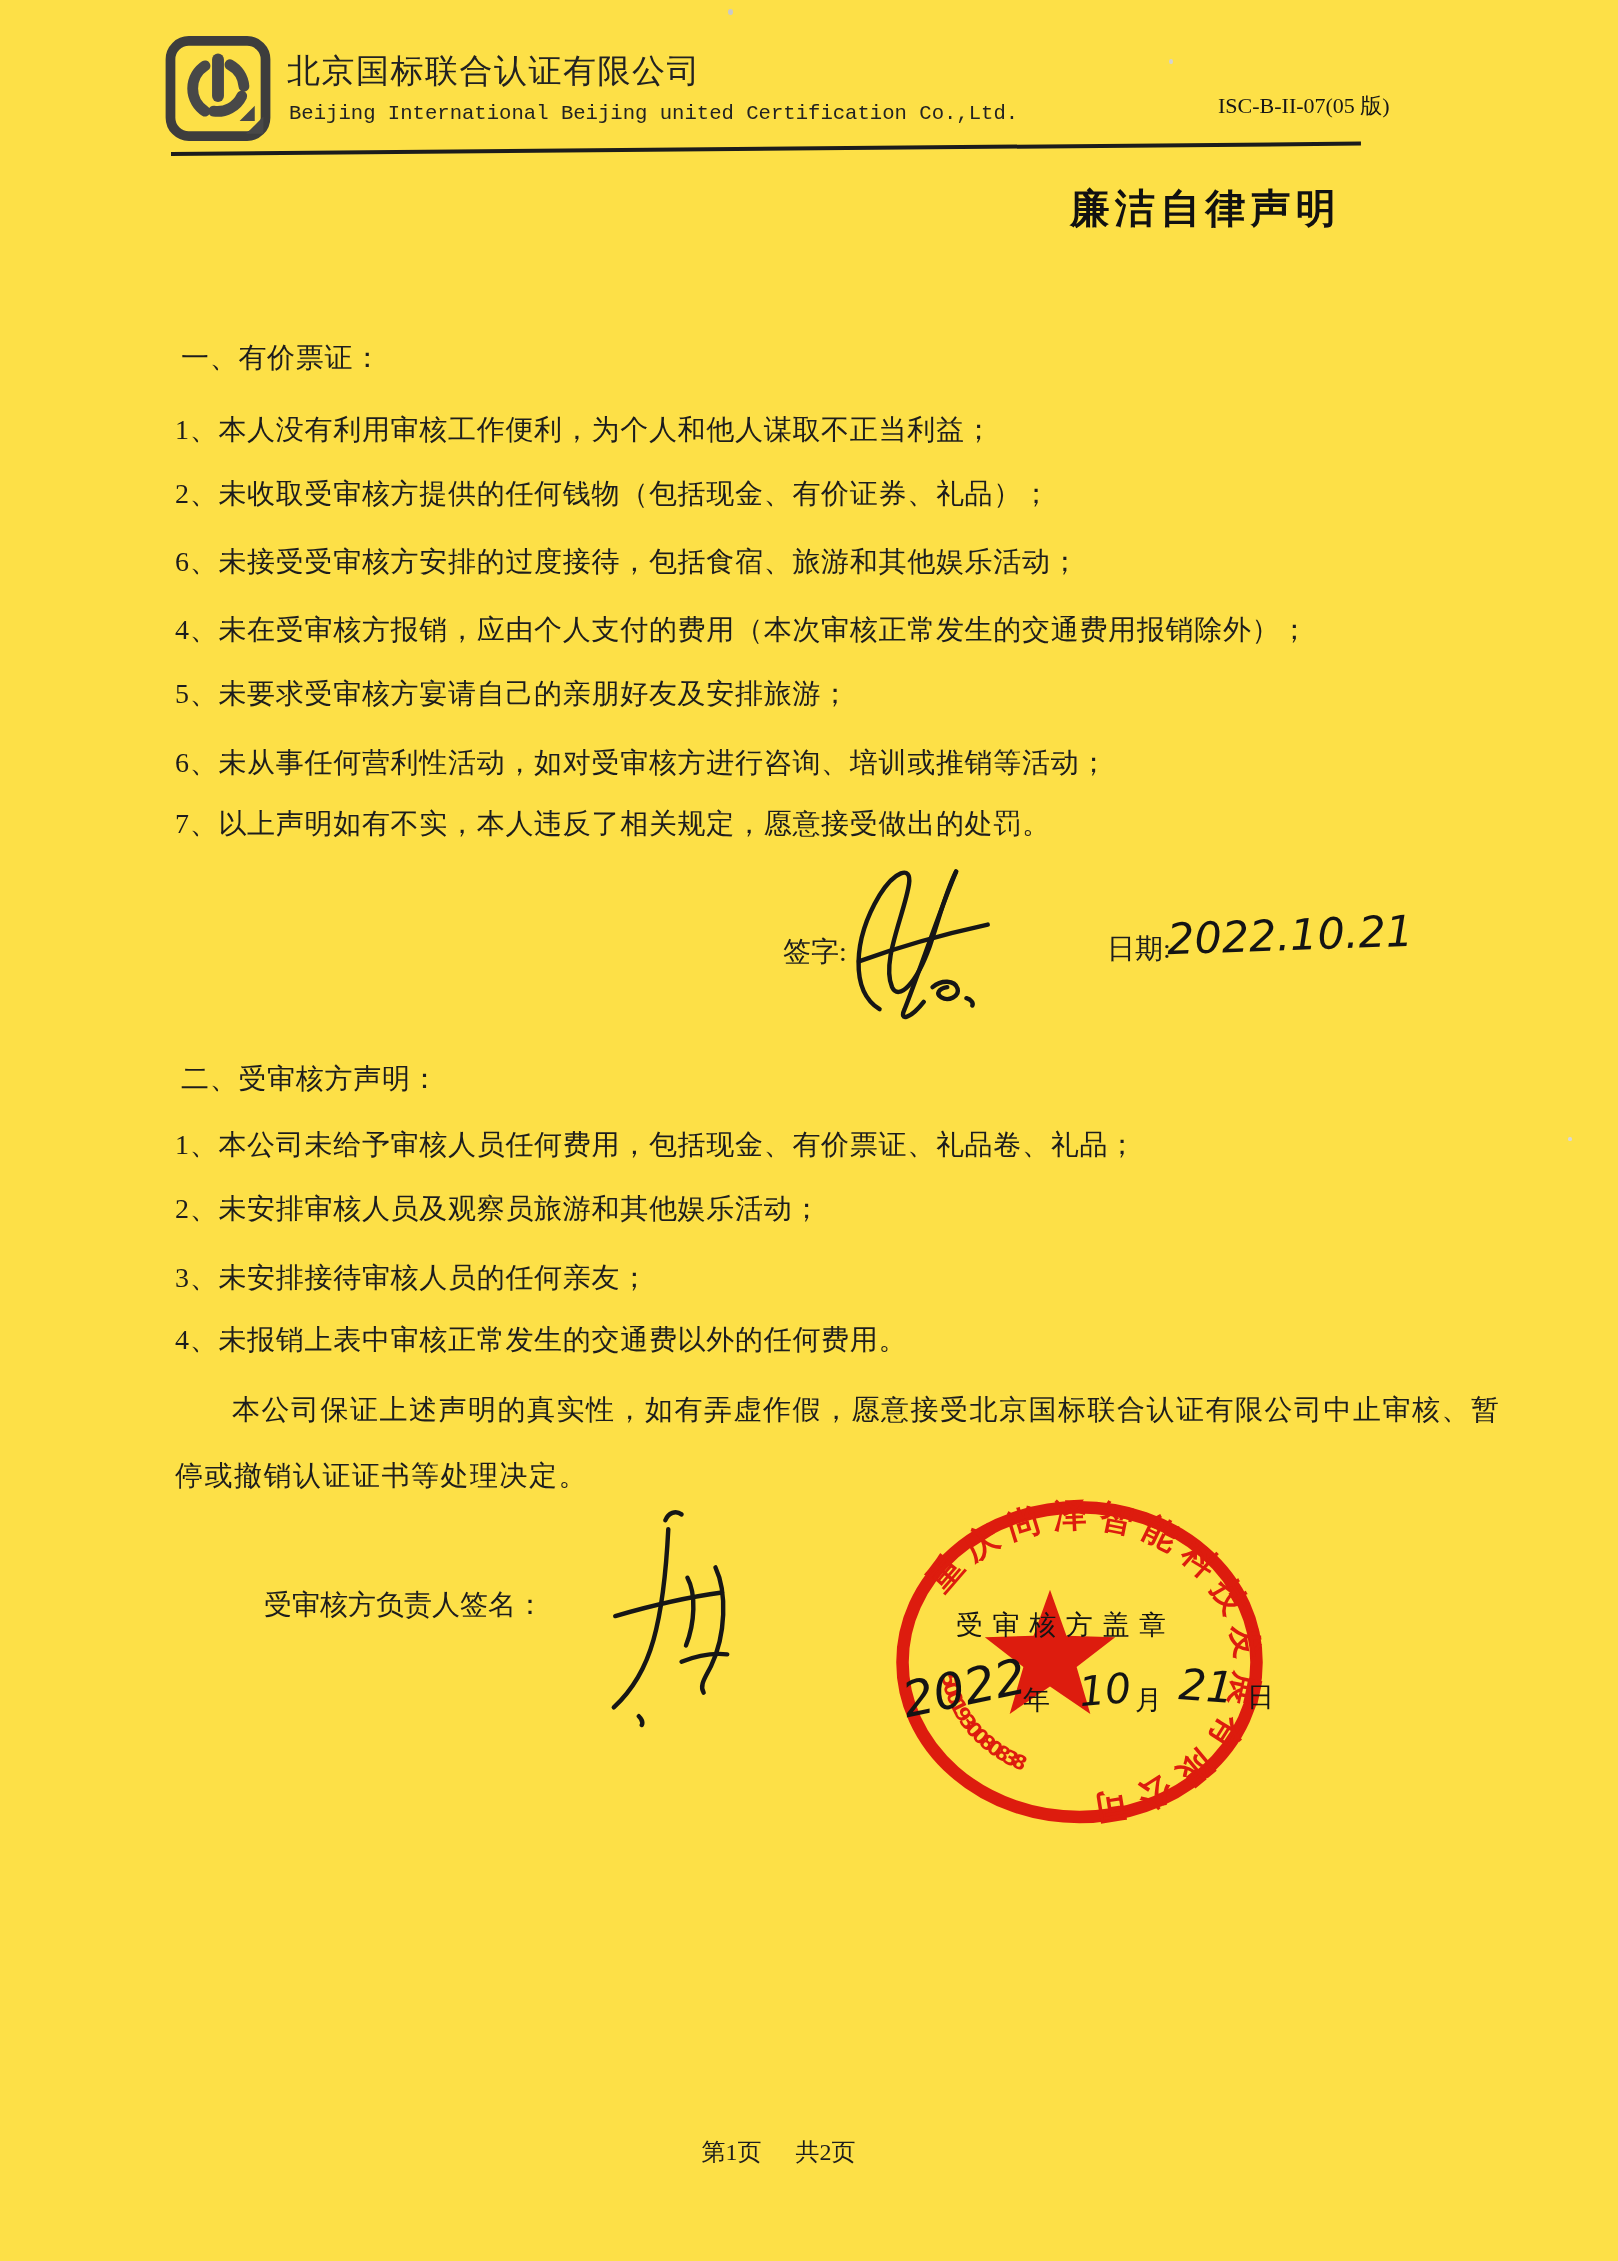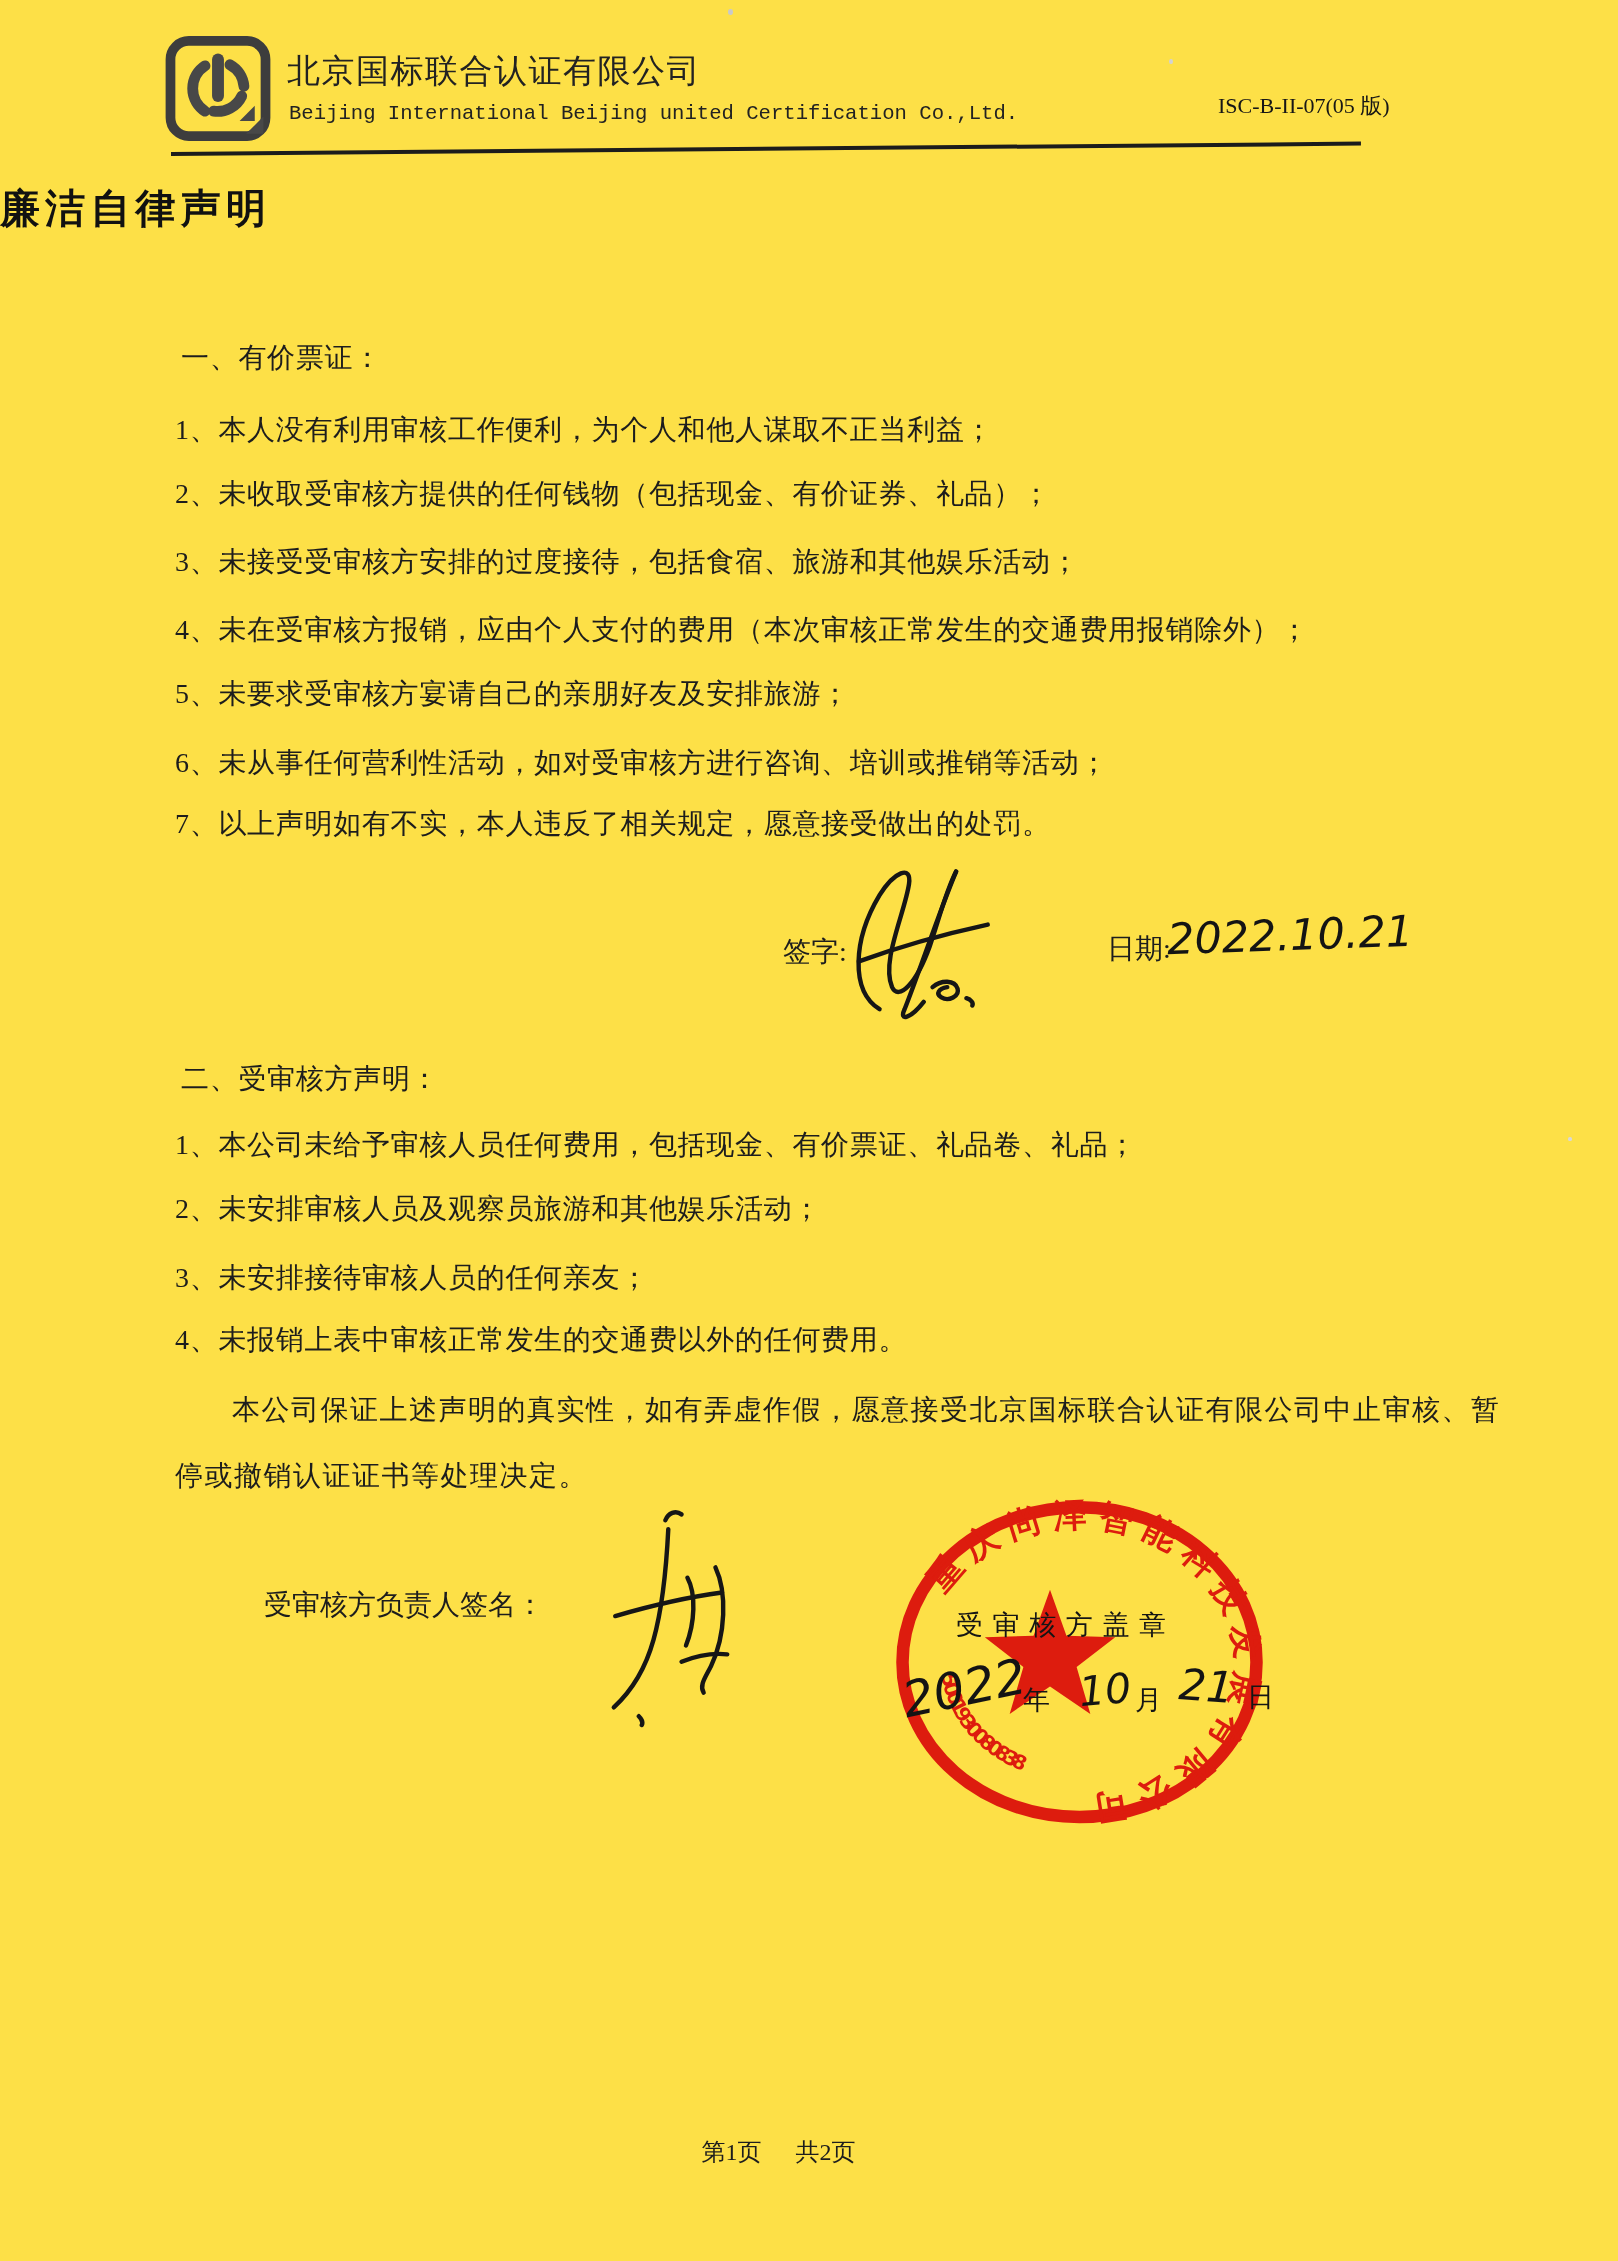--- a/index.html
+++ b/index.html
@@ -8,21 +8,21 @@
     font-family:"Liberation Serif",serif;color:#1f1f1f;overflow:hidden;
     margin:0 auto;
   }
   .abs{position:absolute;}
   
   .company-cn{left:287px;top:49px;font-size:33px;font-family:"Liberation Sans",sans-serif;font-weight:500;letter-spacing:1.5px;color:#222;}
   .company-en{left:289px;top:102px;font-size:20.6px;font-family:"Liberation Mono",monospace;color:#222;letter-spacing:0px;}
   .doc-code{left:1218px;top:91px;font-size:22px;font-family:"Liberation Serif",serif;color:#161616;}
   .header-rule{left:171px;top:152px;width:1190px;height:3.7px;background:#1c1c1c;transform:rotate(-0.5deg);transform-origin:left center;}
   
-  .doc-title{left:0;top:181px;width:1341px;text-align:left;font-size:40px;font-weight:bold;letter-spacing:5.2px;font-family:"Liberation Sans",sans-serif;color:#111;}
+  .doc-title{left:0;top:181px;width:1341px;text-align:right;font-size:40px;font-weight:bold;letter-spacing:5.2px;font-family:"Liberation Sans",sans-serif;color:#111;}
   
   .bodyline{left:175px;font-size:28px;letter-spacing:0.7px;white-space:nowrap;color:#1d1d1d;}
   .para{left:175px;width:1327px;font-size:28px;letter-spacing:1.5px;line-height:66px;text-indent:57px;color:#1d1d1d;}
   
   .sig-label{font-size:28px;color:#1d1d1d;white-space:nowrap;}
   .hand{font-family:"DejaVu Sans",sans-serif;font-style:italic;color:#141414;white-space:nowrap;}
   
   .seal-overlay-label{left:956px;top:1607px;font-size:27px;letter-spacing:9.6px;color:#151515;white-space:nowrap;}
   .seal-date-unit{font-size:27px;color:#151515;}
   
@@ -48,21 +48,21 @@
   <div class="abs company-cn">北京国标联合认证有限公司</div>
   <div class="abs company-en">Beijing International Beijing united Certification Co.,Ltd.</div>
   <div class="abs doc-code">ISC-B-II-07(05 版)</div>
   <div class="abs header-rule"></div>
 
   <div class="abs doc-title">廉洁自律声明</div>
 
   <div class="abs bodyline" style="top:339px;left:181px;">一、有价票证：</div>
   <div class="abs bodyline" style="top:411px;">1、本人没有利用审核工作便利，为个人和他人谋取不正当利益；</div>
   <div class="abs bodyline" style="top:475px;">2、未收取受审核方提供的任何钱物（包括现金、有价证券、礼品）；</div>
-  <div class="abs bodyline" style="top:543px;">3、未接受受审核方安排的过度接待，包括食宿、旅游和其他娱乐活动；</div>
+  <div class="abs bodyline" style="top:543px;">6、未接受受审核方安排的过度接待，包括食宿、旅游和其他娱乐活动；</div>
   <div class="abs bodyline" style="top:611px;">4、未在受审核方报销，应由个人支付的费用（本次审核正常发生的交通费用报销除外）；</div>
   <div class="abs bodyline" style="top:675px;">5、未要求受审核方宴请自己的亲朋好友及安排旅游；</div>
   <div class="abs bodyline" style="top:744px;">6、未从事任何营利性活动，如对受审核方进行咨询、培训或推销等活动；</div>
   <div class="abs bodyline" style="top:805px;">7、以上声明如有不实，本人违反了相关规定，愿意接受做出的处罚。</div>
 
   <div class="abs sig-label" style="left:783px;top:933px;">签字:</div>
   <svg class="abs" style="left:822px;top:851px;" width="199" height="184" viewBox="0 0 270 250">
     <g fill="none" stroke="#161616" stroke-width="6" stroke-linecap="round">
       <path d="M78 215 C 38 190 42 120 78 60 C 98 28 122 18 118 45 C 112 85 80 150 95 185 C 104 204 128 180 146 130 C 158 95 168 55 182 28"></path>
       <path d="M182 28 C 160 80 130 170 112 215 C 104 232 120 228 138 205"></path>

